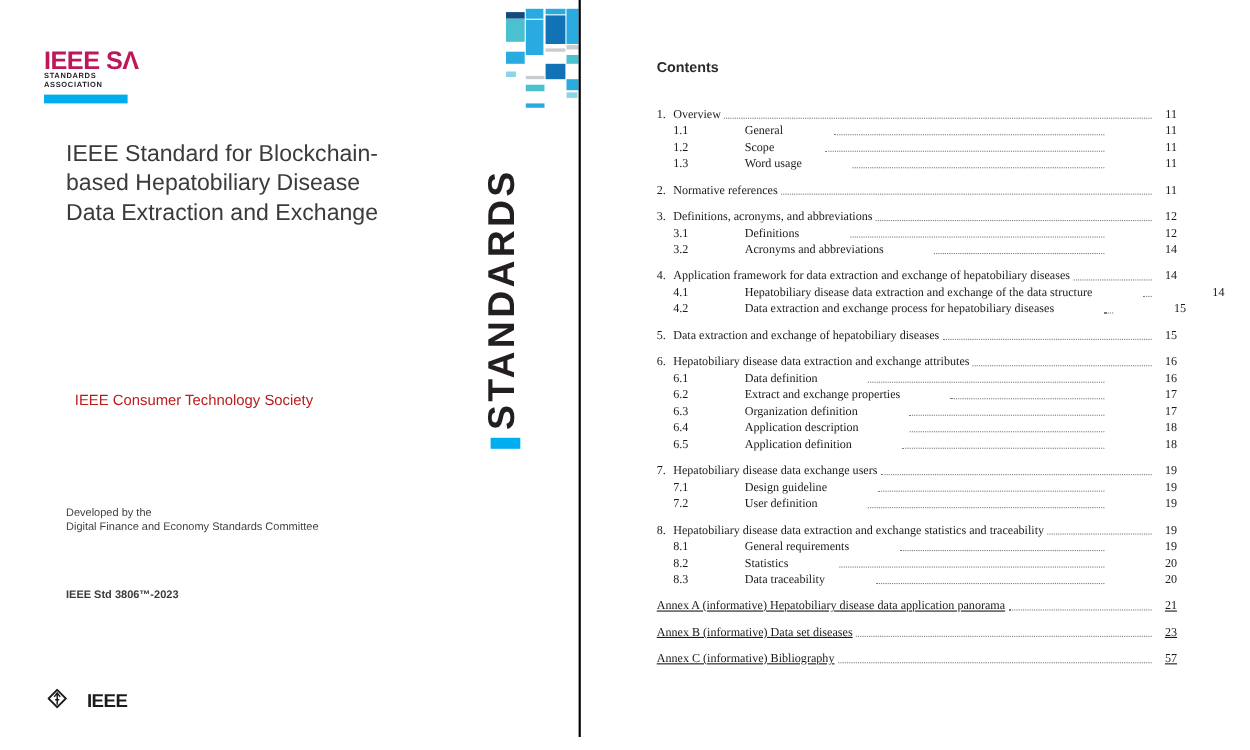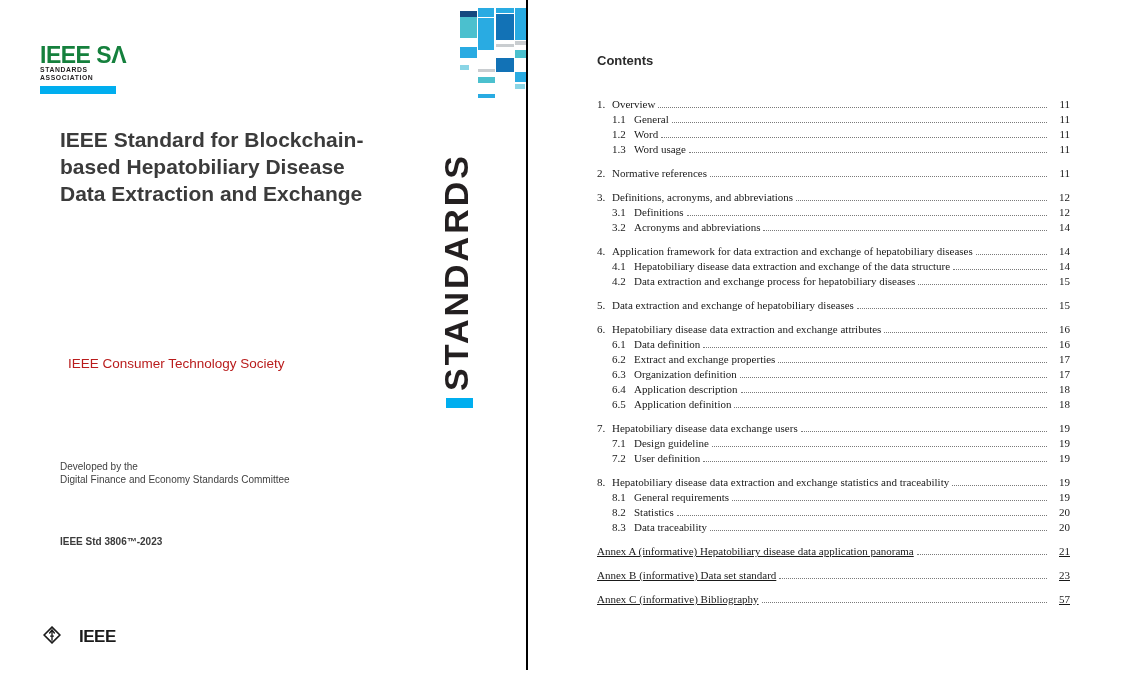--- a/index.html
+++ b/index.html
@@ -3,25 +3,25 @@
 <meta charset="utf-8">
 <style>
   html,body{margin:0;padding:0;}
   body{
     width:1136px;height:682px;background:#ffffff;position:relative;overflow:hidden;
     font-family:"Liberation Sans", sans-serif;
   }
   
   .cover{position:absolute;left:0;top:0;width:455px;height:682px;}
   .sa-logo{position:absolute;left:40px;top:44px;}
-  .sa-wordmark{font-size:23px;font-weight:700;letter-spacing:-0.5px;color:#15803d;line-height:22px;}
+  .sa-wordmark{font-size:23px;font-weight:700;letter-spacing:-0.5px;color:#be185d;line-height:22px;}
   .sa-sub{font-size:6.8px;font-weight:700;letter-spacing:0.6px;color:#231f20;line-height:8px;}
   .sa-bar{width:76px;height:8px;margin-top:4px;}
   .cover-title{position:absolute;left:60px;top:126px;width:320px;
-    font-size:21px;font-weight:700;line-height:27px;color:#3b3b3b;}
+    font-size:21px;font-weight:400;line-height:27px;color:#3b3b3b;}
   .society{position:absolute;left:68px;top:356px;font-size:13.5px;color:#b91c1c;}
   .developed{position:absolute;left:60px;top:461px;font-size:10px;line-height:12.5px;color:#3f3f3f;}
   .std-num{position:absolute;left:60px;top:536px;font-size:10px;font-weight:700;color:#3b3b3b;}
   .footer-logo{position:absolute;left:43px;top:626px;display:flex;align-items:center;gap:18px;}
   .footer-wordmark{font-size:17px;font-weight:700;letter-spacing:-0.5px;color:#1b1b1b;}
   
   .mosaic{position:absolute;left:455px;top:0;width:72px;height:100px;}
   .tile{position:absolute;}
   .divider{position:absolute;left:526px;top:0;width:1.5px;height:670px;background:#000;}
   .spine-text{
@@ -33,21 +33,21 @@
   .spine-word{font-size:34px;font-weight:700;letter-spacing:3px;color:#231f20;white-space:nowrap;}
   
   .toc-heading{position:absolute;left:597px;top:53px;font-size:13px;font-weight:700;color:#2b2b2b;}
   .toc-list{position:absolute;left:597px;top:96px;width:473px;
     font-family:"Liberation Serif", serif;color:#1a1a1a;}
   .toc-group{margin-bottom:9px;}
   .toc-group.annex{margin-top:7px;text-decoration:underline;}
   .toc-row{display:flex;align-items:flex-end;height:15px;font-size:11px;line-height:14px;}
   .toc-row .num{flex:none;}
   .lvl0 .num{width:15px;}
-  .lvl1{padding-left:15px;}
+  .lvl1{padding-left:15px;gap:43px;}
   .lvl1 .num{width:22px;}
   .lbl{flex:none;white-space:nowrap;}
   .dots{flex:1;border-bottom:1.5px dotted #7a7a7a;margin:0 3px;position:relative;top:-3px;min-width:8px;}
   .pg{flex:none;width:20px;text-align:right;}
 </style>
 </head>
 <body>
 
 <div class="cover">
 
@@ -120,21 +120,21 @@
         <span class="pg">11</span>
       </div>
       <div class="toc-row lvl1">
         <span class="num">1.1</span>
         <span class="lbl">General</span>
         <span class="dots"></span>
         <span class="pg">11</span>
       </div>
       <div class="toc-row lvl1">
         <span class="num">1.2</span>
-        <span class="lbl">Word</span>
+        <span class="lbl">Scope</span>
         <span class="dots"></span>
         <span class="pg">11</span>
       </div>
       <div class="toc-row lvl1">
         <span class="num">1.3</span>
         <span class="lbl">Word usage</span>
         <span class="dots"></span>
         <span class="pg">11</span>
       </div>
     </div>
@@ -280,21 +280,21 @@
     </div>
     <div class="toc-group annex">
       <div class="toc-row lvl0">
         <span class="lbl">Annex A (informative) Hepatobiliary disease data application panorama</span>
         <span class="dots"></span>
         <span class="pg">21</span>
       </div>
     </div>
     <div class="toc-group annex">
       <div class="toc-row lvl0">
-        <span class="lbl">Annex B (informative) Data set standard</span>
+        <span class="lbl">Annex B (informative) Data set diseases</span>
         <span class="dots"></span>
         <span class="pg">23</span>
       </div>
     </div>
     <div class="toc-group annex">
       <div class="toc-row lvl0">
         <span class="lbl">Annex C (informative) Bibliography</span>
         <span class="dots"></span>
         <span class="pg">57</span>
       </div>

